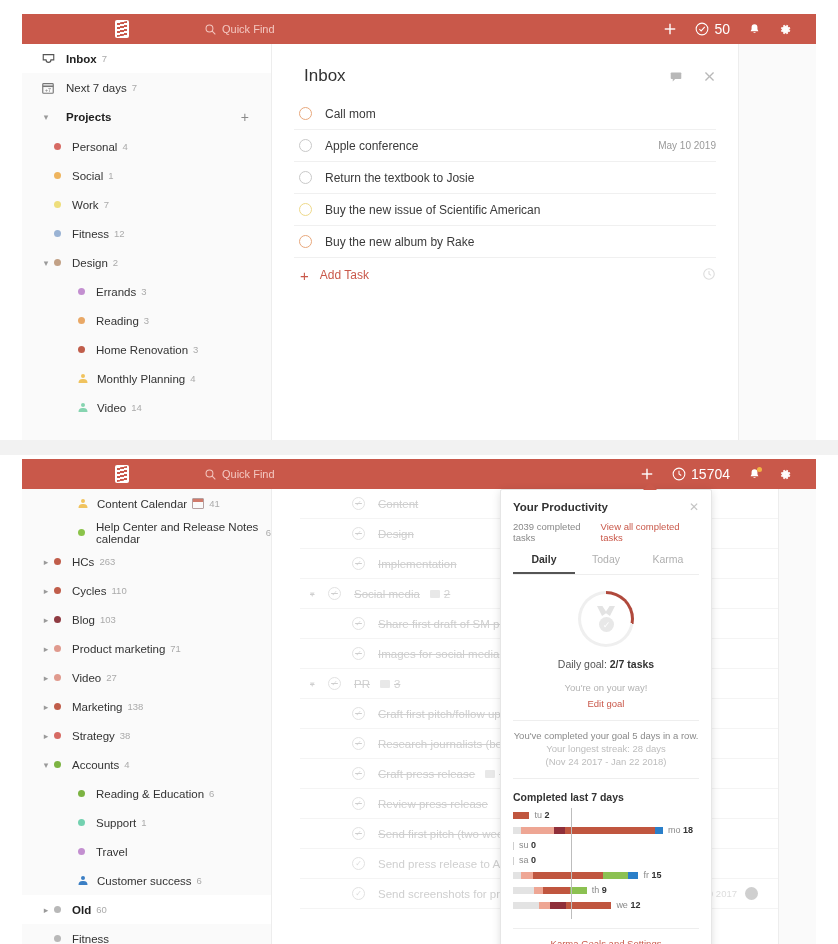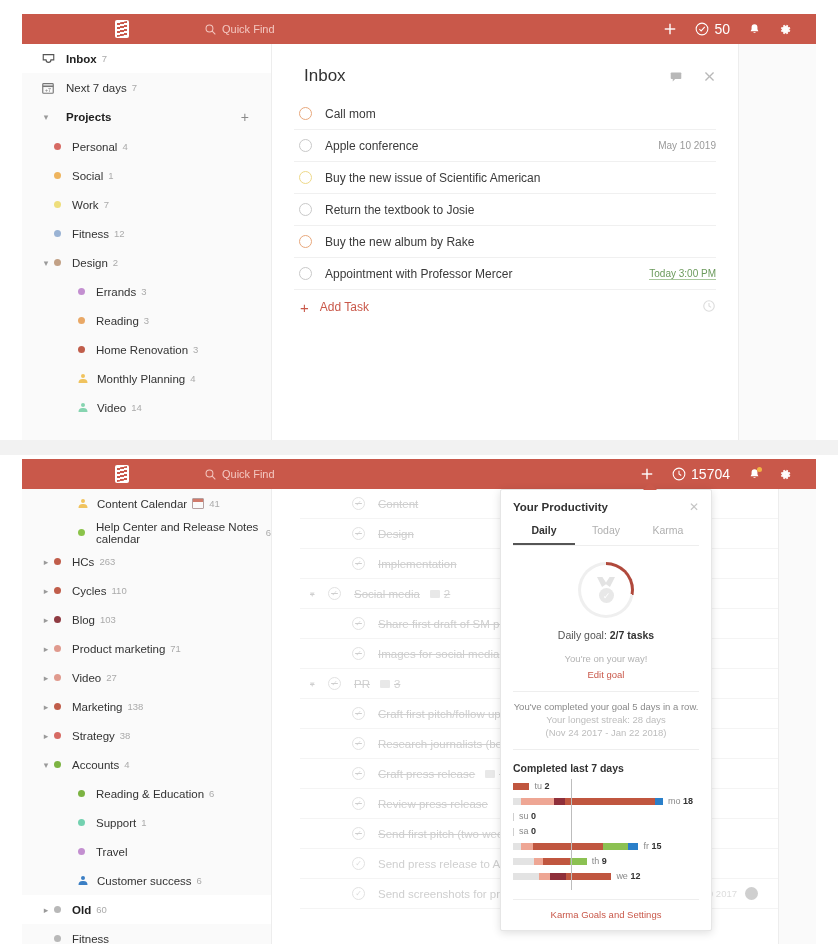--- a/index.html
+++ b/index.html
@@ -313,35 +313,30 @@
         <div class="task">
           <span class="circle p2"></span>
           <span>Call mom</span>
         </div>
         <div class="task">
           <span class="circle p4"></span>
           <span>Apple conference</span>
           <span class="due">May 10 2019</span>
         </div>
         <div class="task">
+          <span class="circle p4"></span>
+          <span>Return the textbook to Josie</span>
+        </div>
+        <div class="task">
           <span class="circle p3"></span>
           <span>Buy the new issue of Scientific American</span>
-        </div>
-        <div class="task">
-          <span class="circle p4"></span>
-          <span>Return the textbook to Josie</span>
         </div>
         <div class="task">
           <span class="circle p2"></span>
           <span>Buy the new album by Rake</span>
-        </div>
-        <div class="task">
-          <span class="circle p4"></span>
-          <span>Appointment with Professor Mercer</span>
-          <span class="due today">Today 3:00 PM</span>
         </div>
       </div>
     <div class="addtask">
       <span class="p">+</span>
       <span>Add Task</span>
       <span class="hist">
         <svg width="14" height="14" viewBox="0 0 16 16">
             <circle cx="8" cy="8" r="6" fill="none" stroke="#dddddd" stroke-width="1.3"></circle>
             <path d="M8 4.6V8l2.4 1.6" fill="none" stroke="#dddddd" stroke-width="1.3"></path>
           </svg>
@@ -581,20 +576,24 @@
           <span class="date">Jun 19 2017</span>
           <span class="avatar"></span>
         </div>
       </div>
   </div>
 
   <div class="popup">
     <div class="pop-hdr">
       <span class="pop-title">Your Productivity</span>
       <span class="pop-x">✕</span>
+    </div>
+    <div class="pop-sub">
+      <span class="a">2039 completed tasks</span>
+      <span class="b">View all completed tasks</span>
     </div>
     <div class="tabs">
       <div class="tab sel">Daily</div>
       <div class="tab">Today</div>
       <div class="tab">Karma</div>
     </div>
     <div class="ring-wrap">
       <div class="ring">
         <div class="medal">
           <div class="rib"></div>

